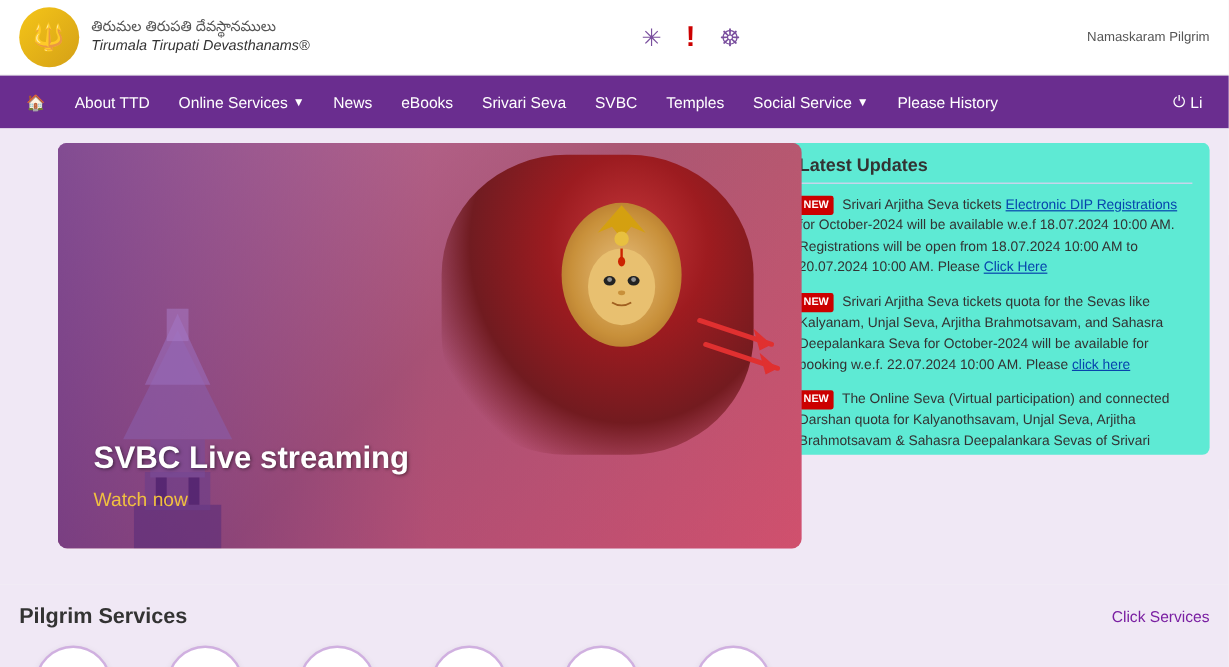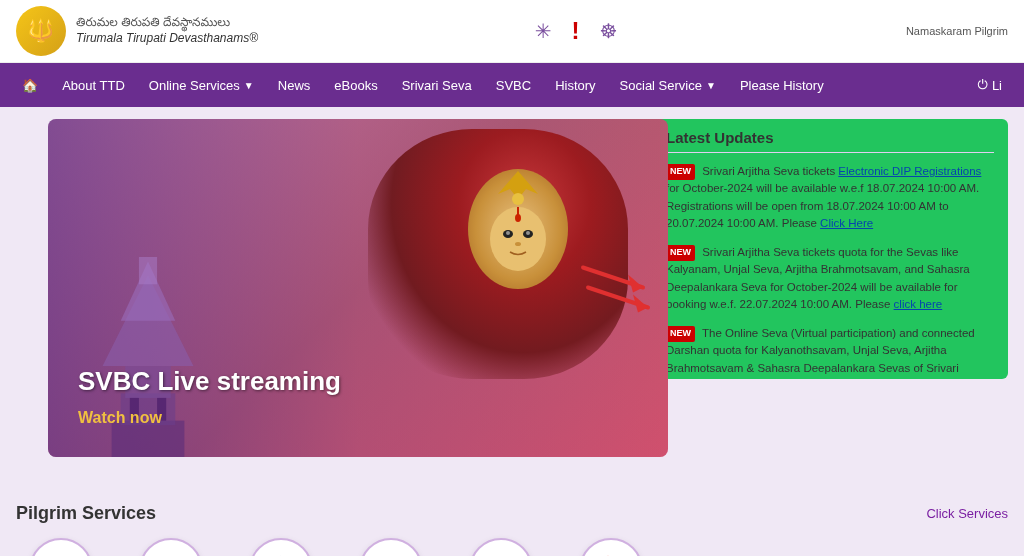--- a/index.html
+++ b/index.html
@@ -102,36 +102,36 @@
       color: #fff;
       font-size: 26px;
       font-weight: bold;
       text-shadow: 1px 1px 3px rgba(0,0,0,0.5);
     }
     .hero-subtext {
       position: absolute;
       bottom: 30px; left: 30px;
       color: #f0c040;
       font-size: 16px;
-      font-weight: bold;
+      font-weight: normal;
     }
     
     .hero-arrow {
       position: absolute;
       right: 10px; top: 50%;
       transform: translateY(-50%);
       color: #e03030;
       font-size: 48px;
       font-weight: bold;
     }
 
     
     .latest-updates {
       flex: 1;
-      background: #22c55e;
+      background: #5eead4;
       border-radius: 6px;
       padding: 10px 14px;
       margin-left: 16px;
       overflow-y: auto;
       max-height: 260px;
     }
     .latest-updates h3 {
       font-size: 15px;
       color: #333;
       margin-bottom: 10px;
@@ -259,21 +259,21 @@
   <div class="nav-item">
     <span>eBooks</span>
   </div>
   <div class="nav-item">
     <span>Srivari Seva</span>
   </div>
   <div class="nav-item">
     <span>SVBC</span>
   </div>
   <div class="nav-item">
-    <span>History</span>
+    <span>Temples</span>
   </div>
   <div class="nav-item">
     <span>Social Service</span>
     <span class="chevron">▼</span>
   </div>
   <div class="nav-item">
     <span>Please History</span>
   </div>
   <div class="nav-spacer"></div>
   <div class="nav-logout">

